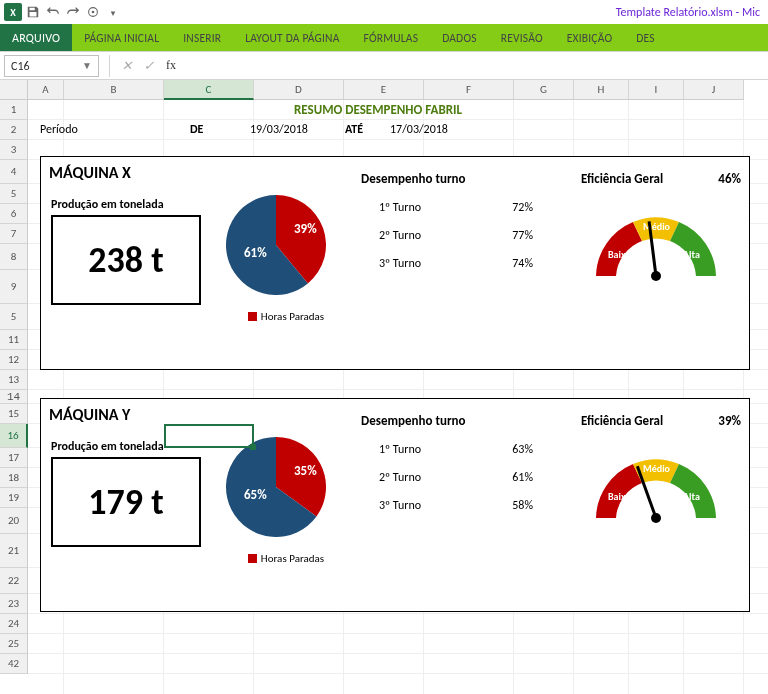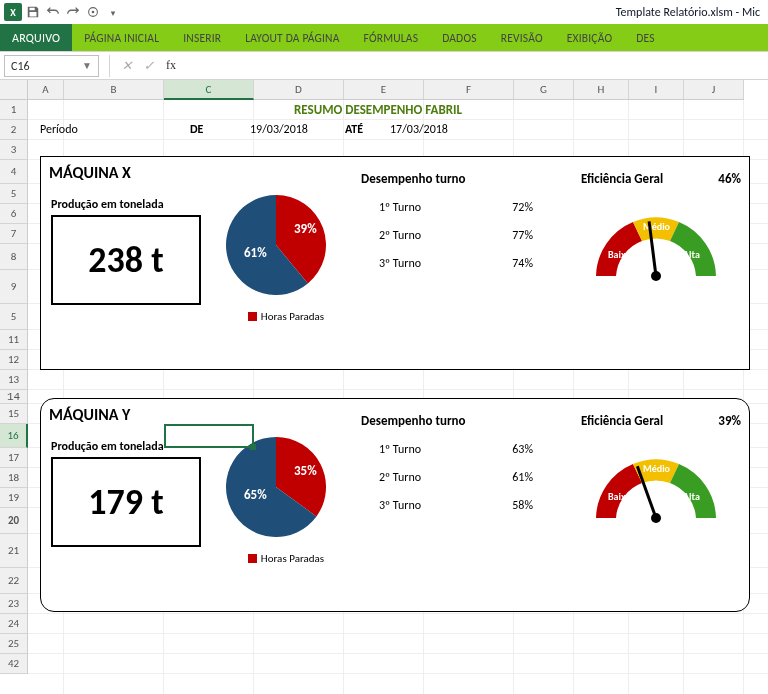--- a/index.html
+++ b/index.html
@@ -4,21 +4,21 @@
 <style>
   * { box-sizing: border-box; margin: 0; padding: 0; }
   body { font-family: "Segoe UI", Calibri, Arial, sans-serif; font-size: 12px; background: #fff; width: 768px; height: 694px; overflow: hidden; position: relative; }
 
   
   .titlebar { height: 24px; background: #fff; display: flex; align-items: center; padding: 0 4px; color: #666; font-size: 11px; }
   .titlebar .qat { display: flex; gap: 2px; align-items: center; }
   .titlebar .qat .xl-icon { width: 18px; height: 18px; background: #217346; display: flex; align-items: center; justify-content: center; color: #fff; font-weight: bold; font-size: 10px; border-radius: 2px; }
   .titlebar .qat .qat-btn { width: 18px; height: 18px; display:flex; align-items:center; justify-content:center; color:#666; }
   .titlebar .spacer { flex: 1; }
-  .titlebar .title { color: #0f172a; font-size: 12px; margin-right: 4px; }
+  .titlebar .title { color: #6d28d9; font-size: 12px; margin-right: 4px; }
 
   
   .ribbon { height: 28px; background: #84cc16; display: flex; align-items: stretch; border-bottom: 1px solid #d4d4d4; font-size: 12px; }
   .ribbon .tab { padding: 0 12px; display: flex; align-items: center; color: #444; cursor: pointer; text-transform: uppercase; letter-spacing: .2px; }
   .ribbon .tab.file { background: #217346; color: #fff; font-weight: 500; }
   .ribbon .tab:not(.file) { font-size: 11.5px; }
 
   
   .fbar { height: 28px; display: flex; align-items: center; border-bottom: 1px solid #d4d4d4; background: #fff; }
   .namebox { width: 95px; height: 22px; border: 1px solid #c0c0c0; margin: 0 4px; display:flex; align-items:center; padding: 0 6px; font-size:12px; color:#333; justify-content: space-between; }
@@ -43,21 +43,21 @@
   .overlay { position:absolute; left:28px; top:20px; right:0; bottom:0; }
   .reporttitle { position:absolute; top:2px; left:0; width:700px; text-align:center; font-weight:bold; font-size:13px; color:#4d7c0f; }
   .periodo-row { position:absolute; top:22px; left:12px; font-size:12px; display:flex; gap:0; color:#000; }
   .periodo-row span.lbl { width:150px; }
   .periodo-row span.de { width:60px; font-weight:bold; }
   .periodo-row span.date { width:95px; }
   .periodo-row span.ate { width:45px; font-weight:bold; }
 
   .machinebox { position:absolute; left:12px; width:710px; border:1px solid #000; background:#fff; }
   .machinebox.m1 { top:56px; height:214px; }
-  .machinebox.m2 { top:298px; height:214px;border-radius:14px; }
+  .machinebox.m2 { top:298px; height:214px; }
   .machinebox h2 { font-size:16px; font-weight:bold; padding:6px 8px; }
   .prodlabel { position:absolute; left:10px; top:40px; font-size:12px; font-weight:bold; }
   .prodbox { position:absolute; left:10px; top:58px; width:150px; height:90px; border:2px solid #000; display:flex; align-items:center; justify-content:center; font-size:36px; font-weight:bold; }
 
   .piewrap { position:absolute; left:185px; top:38px; width:120px; }
   .pie { width:100px; height:100px; margin:0 auto; }
   .pielegend { margin-top:12px; font-size:11px; display:flex; align-items:center; gap:4px; justify-content:center; }
   .sq { width:9px; height:9px; background:#c00000; display:inline-block; }
 
   .turnos { position:absolute; left:320px; top:14px; width:180px; font-size:12px; }
@@ -161,21 +161,21 @@
       <div class="rowhdr" style="height: 26px;">5</div>
       <div class="rowhdr" style="height: 20px;">11</div>
       <div class="rowhdr" style="height: 20px;">12</div>
       <div class="rowhdr" style="height: 20px;">13</div>
       <div class="rowhdr" style="height: 14px; font-family: Liberation Mono, monospace;">14</div>
       <div class="rowhdr" style="height: 20px;">15</div>
       <div class="rowhdr sel" style="height: 24px;">16</div>
       <div class="rowhdr" style="height: 20px;">17</div>
       <div class="rowhdr" style="height: 20px;">18</div>
       <div class="rowhdr" style="height: 20px;">19</div>
-      <div class="rowhdr" style="height: 26px; font-weight: bold;">20</div>
+      <div class="rowhdr" style="height: 26px;">20</div>
       <div class="rowhdr" style="height: 34px;">21</div>
       <div class="rowhdr" style="height: 26px;">22</div>
       <div class="rowhdr" style="height: 20px;">23</div>
       <div class="rowhdr" style="height: 20px;">24</div>
       <div class="rowhdr" style="height: 20px;">25</div>
       <div class="rowhdr" style="height: 20px;">42</div>
     </div>
   <div class="cells" id="cells">
       <div class="gridlines-h" style="top: 19px;"></div>
       <div class="gridlines-h" style="top: 39px;"></div>

